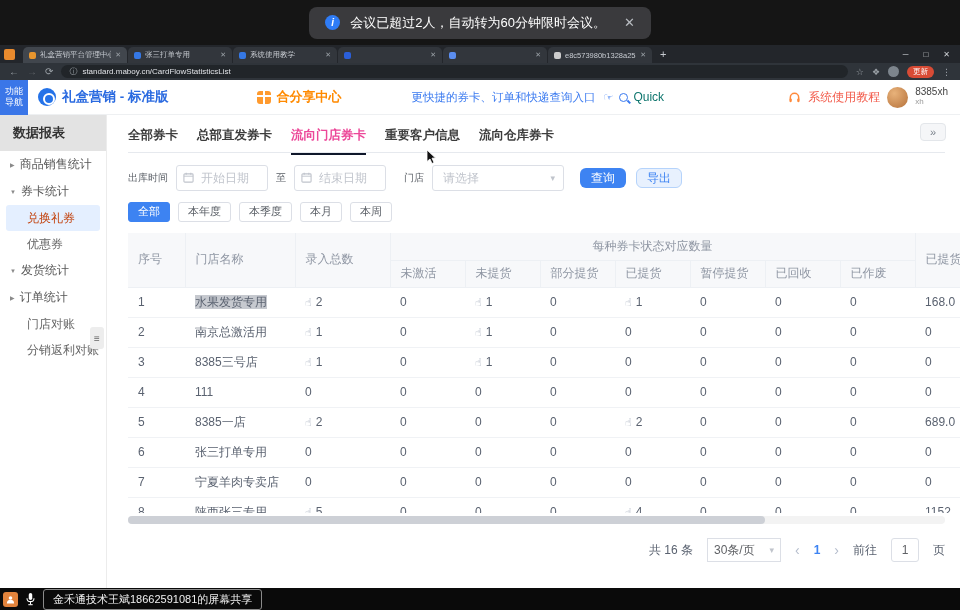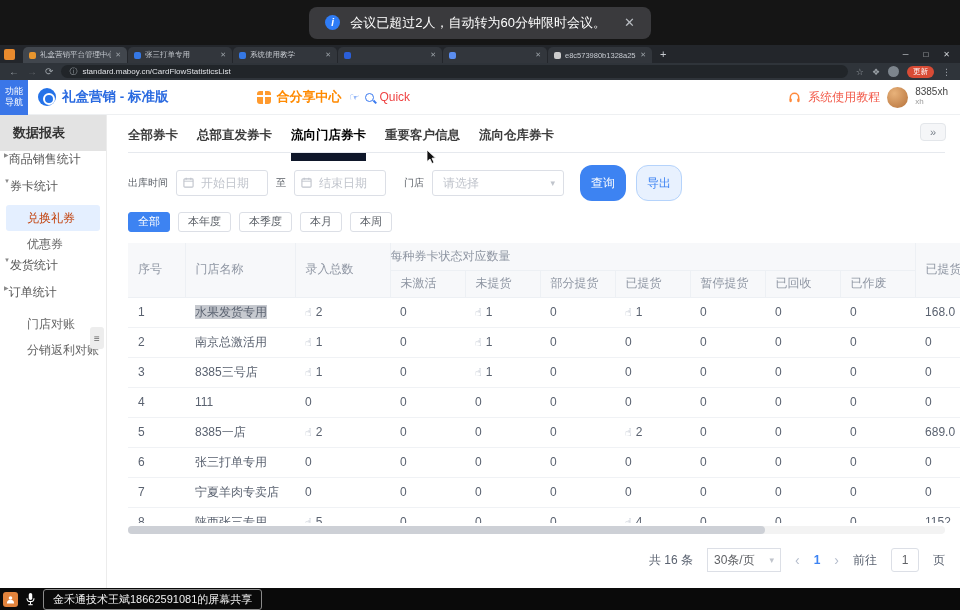--- a/index.html
+++ b/index.html
@@ -44,69 +44,69 @@
   .logo-circle::after { content:""; position:absolute; left:5px; top:5px; width:8px; height:8px; border:2px solid #fff; border-radius:50%; }
   .brand { color:#2a6ae0; font-size:13.5px; font-weight:bold; margin-left:6px; white-space:nowrap; }
   .gift { width:14px; height:13px; background:#ff9a2e; border-radius:3px; margin-left:88px; position:relative; flex:0 0 auto; }
   .gift::before { content:""; position:absolute; left:0; top:4px; width:14px; height:2px; background:#fff; }
   .gift::after { content:""; position:absolute; left:6px; top:0; width:2px; height:13px; background:#fff; }
   .sharec { color:#ff8a00; font-size:13px; font-weight:bold; margin-left:6px; white-space:nowrap; }
   .promo { color:#3a7af0; font-size:11.5px; margin-left:70px; white-space:nowrap; }
   .handp { color:#3a7af0; font-size:11px; margin-left:8px; }
   .mag { width:9px; height:9px; border:1.5px solid #3a7af0; border-radius:50%; position:relative; margin-left:6px; flex:0 0 auto; }
   .mag::after { content:""; position:absolute; left:7px; top:7px; width:4px; height:1.5px; background:#3a7af0; transform:rotate(45deg); }
-  .quick { color:#ef4444; font-size:12px; margin-left:5px; }
+  .quick { color:#0f766e; font-size:12px; margin-left:5px; }
   .hright { margin-left:auto; display:flex; align-items:center; gap:7px; padding-right:12px; }
   .tut { color:#f25b4b; font-size:12px; white-space:nowrap; }
   .havatar { width:21px; height:21px; border-radius:50%; background:radial-gradient(circle at 35% 30%,#e8b27a,#b5713a); }
   .uinfo { display:flex; flex-direction:column; line-height:10px; }
   .uinfo .u1 { font-size:10px; color:#444; }
   .uinfo .u2 { font-size:8px; color:#999; }
 
   .app-body { flex:1; display:flex; min-height:0; }
 
   
   .sidebar { width:107px; flex:0 0 107px; background:#fff; border-right:1px solid #ececec; position:relative; }
   .side-title { height:36px; background:#e3e3e3; display:flex; align-items:center; padding-left:13px; font-size:13px; font-weight:bold; color:#333; }
-  .sgroup { height:27px; display:flex; align-items:flex-start; padding-left:4px; font-size:12px; color:#555; cursor:pointer; white-space:nowrap; }
+  .sgroup { height:27px; display:flex; align-items:center; gap:5px; padding-left:10px; font-size:12px; color:#555; cursor:pointer; white-space:nowrap; }
   .sgroup .caret { font-size:6px; color:#8a8a8a; }
   .ssub { height:26px; display:flex; align-items:center; padding-left:27px; font-size:12px; color:#666; cursor:pointer; white-space:nowrap; }
   .ssub.active { background:#e4efff; color:#c2410c; border-radius:3px; margin:0 6px; padding-left:21px; }
   .side-handle { position:absolute; right:2px; top:212px; width:14px; height:22px; background:#ededed; border-radius:3px; color:#666; font-size:10px; display:flex; align-items:center; justify-content:center; cursor:pointer; }
 
   
   .content { flex:1; position:relative; padding-left:21px; min-width:0; overflow:hidden; }
   .panel-toggle { position:absolute; top:8px; right:14px; width:26px; height:18px; background:#f5f6f8; border:1px solid #e3e6ea; border-radius:4px; color:#7a818b; font-size:11px; display:flex; align-items:center; justify-content:center; cursor:pointer; }
   .mtabs { margin-top:10px; height:28px; border-bottom:1px solid #e6e9ee; margin-right:15px; white-space:nowrap; }
   .mtab { display:inline-block; font-size:12.5px; font-weight:bold; color:#3c3c3c; margin-right:19px; padding-bottom:9px; cursor:pointer; }
-  .mtab.active { color:#000000; border-bottom:8px solid #0f172a; }
+  .mtab.active { color:#ec4899; border-bottom:2px solid #0f172a; }
 
   .filters { margin-top:12px; display:flex; align-items:center; }
   .flabel { font-size:10px; color:#5a5f66; margin-right:8px; white-space:nowrap; }
   .flabel.mid { margin:0 8px; }
   .dinput { position:relative; width:92px; height:26px; margin-right:0; }
   .dinput svg { position:absolute; left:7px; top:7px; }
   .dinput input { width:100%; height:26px; border:1px solid #dcdfe6; border-radius:3px; font-size:12px; color:#606266; padding-left:24px; outline:none; font-family:inherit; }
   .dinput input::placeholder { color:#c0c4cc; }
   .sel { width:132px; height:26px; border:1px solid #dcdfe6; border-radius:3px; display:flex; align-items:center; justify-content:space-between; padding:0 8px 0 10px; margin-right:16px; cursor:pointer; }
   .sel .ph { font-size:12px; color:#c0c4cc; }
   .chev { font-size:9px; color:#c0c4cc; }
-  .btn { height:36px; width:46px; border-radius:12px; font-size:12px; border:none; cursor:pointer; font-family:inherit; }
+  .btn { height:20px; width:46px; border-radius:6px; font-size:12px; border:none; cursor:pointer; font-family:inherit; }
   .btn.primary { background:#3d83f2; color:#fff; margin-right:10px; }
   .btn.ghost { background:#e8f1fe; color:#3d83f2; border:1px solid #b5d3fb; }
   .fgap { width:18px; flex:0 0 18px; }
 
   .chips { margin-top:10px; height:20px; }
   .chip { display:inline-flex; align-items:center; height:20px; padding:0 9px; border:1px solid #dcdfe6; border-radius:3px; font-size:11px; color:#5a5f66; margin-right:8px; background:#fff; cursor:pointer; }
   .chip.primary { background:#3d83f2; border-color:#3d83f2; color:#fff; }
 
   .twrap { margin-top:12px; height:280px; overflow:hidden; }
   table { border-collapse:collapse; table-layout:fixed; width:877px; }
   th { background:#f7f8fa; color:#8f96a3; font-weight:normal; font-size:12px; text-align:left; padding-left:10px; height:27px; border-right:1px solid #edf0f4; border-bottom:1px solid #edf0f4; vertical-align:middle; white-space:nowrap; overflow:hidden; }
-  th.group { padding-left:0; }
+  th.group { text-align:center; padding-left:0; }
   td { font-size:12px; color:#5a6270; height:30px; padding-left:10px; border-bottom:1px solid #f0f2f5; white-space:nowrap; overflow:hidden; }
   .hand { color:#98a2b3; font-size:11px; margin-right:4px; }
   .selname { background:#c6c9cf; }
 
   .hscroll { height:8px; margin:3px 15px 0 0; background:#f3f3f3; border-radius:4px; position:relative; }
   .hscroll .thumb { position:absolute; left:0; top:0; height:8px; width:78%; background:#cdd0d6; border-radius:4px; }
 
   .pager { display:flex; align-items:center; justify-content:flex-end; gap:14px; margin:14px 15px 0 0; font-size:12px; color:#5a6270; }
   .psize { width:74px; height:24px; border:1px solid #dcdfe6; border-radius:0; display:flex; align-items:center; justify-content:space-between; padding:0 6px; color:#606266; cursor:pointer; }
   .parrow { color:#b4bccc; font-size:14px; cursor:pointer; }
@@ -193,20 +193,21 @@
   <div class="app">
     <div class="app-header">
       <div class="navbtn">
         <span>功能</span>
         <span>导航</span>
       </div>
       <span class="logo-circle"></span>
       <span class="brand">礼盒营销 - 标准版</span>
       <span class="gift"></span>
       <span class="sharec">合分享中心</span>
+      <span class="promo">更快捷的券卡、订单和快递查询入口</span>
       <span class="handp">☞</span>
       <span class="mag"></span>
       <span class="quick">Quick</span>
       <div class="hright">
         <svg width="13" height="13" viewBox="0 0 14 14">
             <path d="M2.5 9V7a4.5 4.5 0 0 1 9 0v2" fill="none" stroke="#ff8a3c" stroke-width="1.6"></path>
             <rect x="1.5" y="8" width="2.6" height="4" rx="1.2" fill="#ff8a3c"></rect>
             <rect x="9.9" y="8" width="2.6" height="4" rx="1.2" fill="#ff8a3c"></rect>
           </svg>
         <span class="tut">系统使用教程</span>

